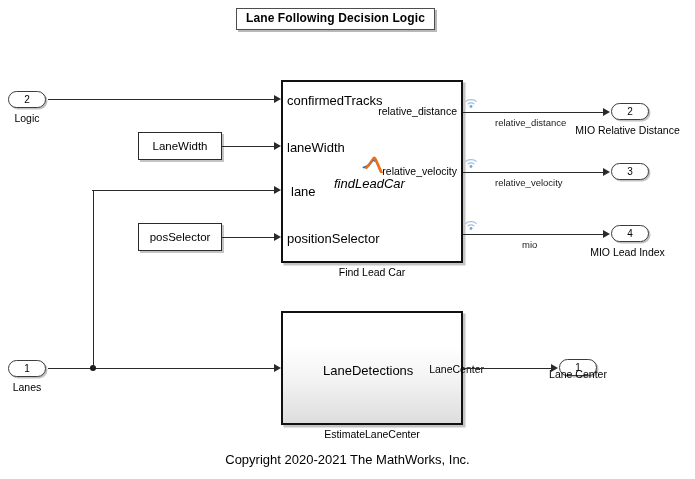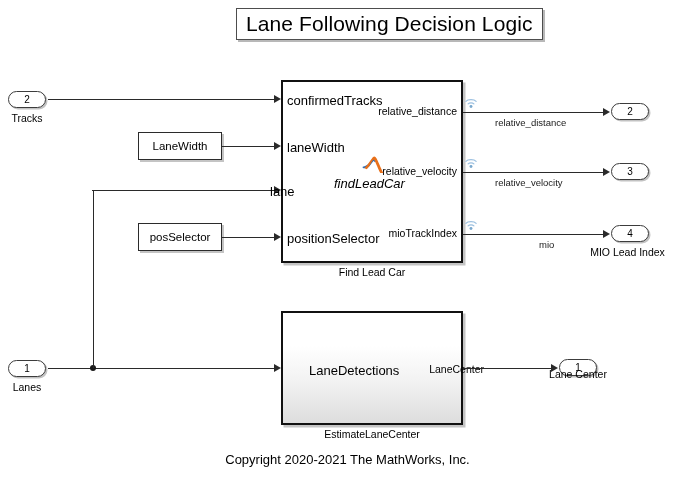--- a/index.html
+++ b/index.html
@@ -21,22 +21,22 @@
 
   
   .title-box {
     position: absolute;
     left: 236px;
     top: 8px;
     padding: 3px 9px 4px 9px;
     border: 1px solid #4d4d4d;
     background: #ffffff;
     box-shadow: 2px 2px 0 #b8b8b8;
-    font-size: 21px;
-    font-weight: normal;
+    font-size: 12px;
+    font-weight: bold;
     letter-spacing: 0.1px;
     line-height: 1.1;
     white-space: nowrap;
   }
 
   
   .port {
     position: absolute;
     width: 38px;
     height: 17px;
@@ -162,21 +162,21 @@
 </head>
 <body>
 
 <div id="canvas">
 
   <div class="title-box">Lane Following Decision Logic</div>
 
   <div class="port" style="left:8px; top:91px;">
     <span>2</span>
   </div>
-  <div class="port-label" style="left:0px; top:112px; width:54px;">Tracks</div>
+  <div class="port-label" style="left:0px; top:112px; width:54px;">Logic</div>
 
   <div class="wire-h" style="left:48px; top:99px; width:226px;"></div>
   <div class="arrow" style="left:274px; top:94.5px;"></div>
 
   <div class="const-block" style="left:138px; top:132px; width:84px; height:28px;">
     <span>LaneWidth</span>
   </div>
   <div class="wire-h" style="left:222px; top:146px; width:52px;"></div>
   <div class="arrow" style="left:274px; top:141.5px;"></div>
 
@@ -196,26 +196,25 @@
 
   <div class="junction" style="left:90px; top:365px;"></div>
   <div class="wire-v" style="left:93px; top:190px; height:178px;"></div>
   <div class="wire-h" style="left:92px; top:190px; width:182px;"></div>
   <div class="arrow" style="left:274px; top:185.5px;"></div>
 
   <div class="main-block" style="left:281px; top:80px; width:182px; height:183px;"></div>
 
   <div class="inport-text" style="left:287px; top:93px;">confirmedTracks</div>
   <div class="inport-text" style="left:287px; top:140px;">laneWidth</div>
-  <div class="inport-text" style="left:270px; top:184px;text-align:right;">lane</div>
+  <div class="inport-text" style="left:291px; top:184px;text-align:right;">lane</div>
   <div class="inport-text" style="left:287px; top:231px;">positionSelector</div>
 
   <div class="outport-text" style="left:303px; top:105px; width:154px;">relative_distance</div>
   <div class="outport-text" style="left:303px; top:165px; width:154px;">relative_velocity</div>
-  <div class="outport-text" style="left:303px; top:227px; width:154px;">mioTrackIndex</div>
 
   <svg class="matlab-logo" style="left:362px; top:155px;" viewBox="0 0 64 58">
     <path d="M2 34 C12 31 20 26 27 17 C30 13 33 9 36 9 C38 9 40 11 42 15 L37 21 C35 18 34 17 33 18 C30 21 26 28 21 33 C16 38 10 40 2 38 Z" fill="#2f6fb5"></path>
     <path d="M36 4 C40 4 45 13 50 26 C54 36 58 45 62 52 L53 52 C49 45 45 35 41 26 C38 19 36 14 34 14 C32 14 29 19 25 26 C22 31 18 37 14 41 L7 38 C14 32 20 23 26 14 C30 7 33 4 36 4 Z" fill="#e8701a"></path>
   </svg>
   <div class="inport-text" style="left:334px; top:176px;font-style:italic;">findLeadCar</div>
 
   <div class="block-caption" style="left:281px; top:266px; width:182px;">Find Lead Car</div>
 
   <div class="wire-h" style="left:463px; top:112px; width:140px;"></div>
@@ -223,20 +222,21 @@
   <svg class="wireless-icon" style="left:464px; top:97px;" viewBox="0 0 16 14">
     <path d="M2 5 C4.4 2.4 11.6 2.4 14 5" stroke="#9cc0e0" stroke-width="1.4" fill="none" stroke-linecap="round"></path>
     <path d="M4.6 8 C6.1 6.4 9.9 6.4 11.4 8" stroke="#9cc0e0" stroke-width="1.4" fill="none" stroke-linecap="round"></path>
     <circle cx="8" cy="11" r="1.7" fill="#7ba9ce"></circle>
   </svg>
   <div class="sig-label" style="left:495px; top:117px;">relative_distance</div>
 
   <div class="port" style="left:611px; top:103px;">
     <span>2</span>
   </div>
+  <div class="port-label" style="left:560px; top:124px; width:135px;">MIO Relative Distance</div>
 
   <div class="wire-h" style="left:463px; top:172px; width:140px;"></div>
   <div class="arrow" style="left:603px; top:167.5px;"></div>
   <svg class="wireless-icon" style="left:464px; top:157px;" viewBox="0 0 16 14">
     <path d="M2 5 C4.4 2.4 11.6 2.4 14 5" stroke="#9cc0e0" stroke-width="1.4" fill="none" stroke-linecap="round"></path>
     <path d="M4.6 8 C6.1 6.4 9.9 6.4 11.4 8" stroke="#9cc0e0" stroke-width="1.4" fill="none" stroke-linecap="round"></path>
     <circle cx="8" cy="11" r="1.7" fill="#7ba9ce"></circle>
   </svg>
   <div class="sig-label" style="left:495px; top:177px;">relative_velocity</div>
 
@@ -244,29 +244,29 @@
     <span>3</span>
   </div>
 
   <div class="wire-h" style="left:463px; top:234px; width:140px;"></div>
   <div class="arrow" style="left:603px; top:229.5px;"></div>
   <svg class="wireless-icon" style="left:464px; top:219px;" viewBox="0 0 16 14">
     <path d="M2 5 C4.4 2.4 11.6 2.4 14 5" stroke="#9cc0e0" stroke-width="1.4" fill="none" stroke-linecap="round"></path>
     <path d="M4.6 8 C6.1 6.4 9.9 6.4 11.4 8" stroke="#9cc0e0" stroke-width="1.4" fill="none" stroke-linecap="round"></path>
     <circle cx="8" cy="11" r="1.7" fill="#7ba9ce"></circle>
   </svg>
-  <div class="sig-label" style="left:522px; top:239px;margin-left:17px;">mio</div>
+  <div class="sig-label" style="left:522px; top:239px;">mio</div>
 
   <div class="port" style="left:611px; top:225px;">
     <span>4</span>
   </div>
   <div class="port-label" style="left:560px; top:246px; width:135px;">MIO Lead Index</div>
 
   <div class="subsys-block" style="left:281px; top:311px; width:182px; height:114px;"></div>
-  <div class="inport-text" style="left:285px; top:363px;padding-left:24px;">LaneDetections</div>
+  <div class="inport-text" style="left:299px; top:363px;padding-left:24px;">LaneDetections</div>
   <div class="outport-text" style="left:303px; top:363px; width:154px;margin-left:27px;">LaneCenter</div>
   <div class="block-caption" style="left:281px; top:428px; width:182px;">EstimateLaneCenter</div>
 
   <div class="wire-h" style="left:463px; top:368px; width:88px;"></div>
   <div class="arrow" style="left:551px; top:363.5px;"></div>
   <div class="port" style="left:559px; top:359px;">
     <span>1</span>
   </div>
   <div class="port-label" style="left:525px; top:368px; width:106px;">Lane Center</div>
 

